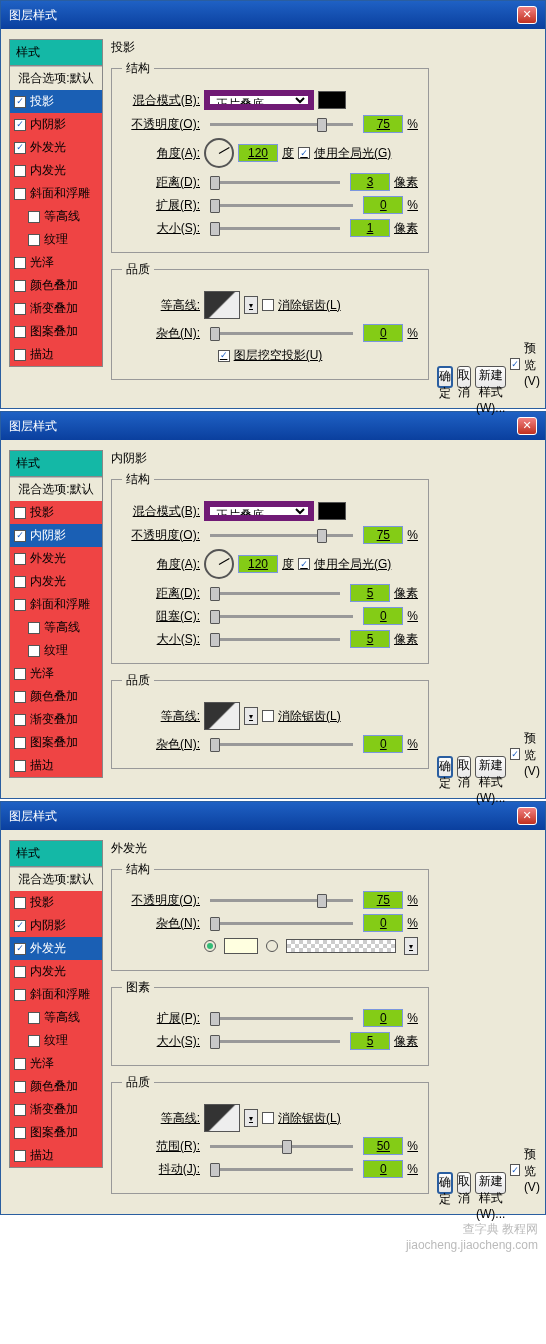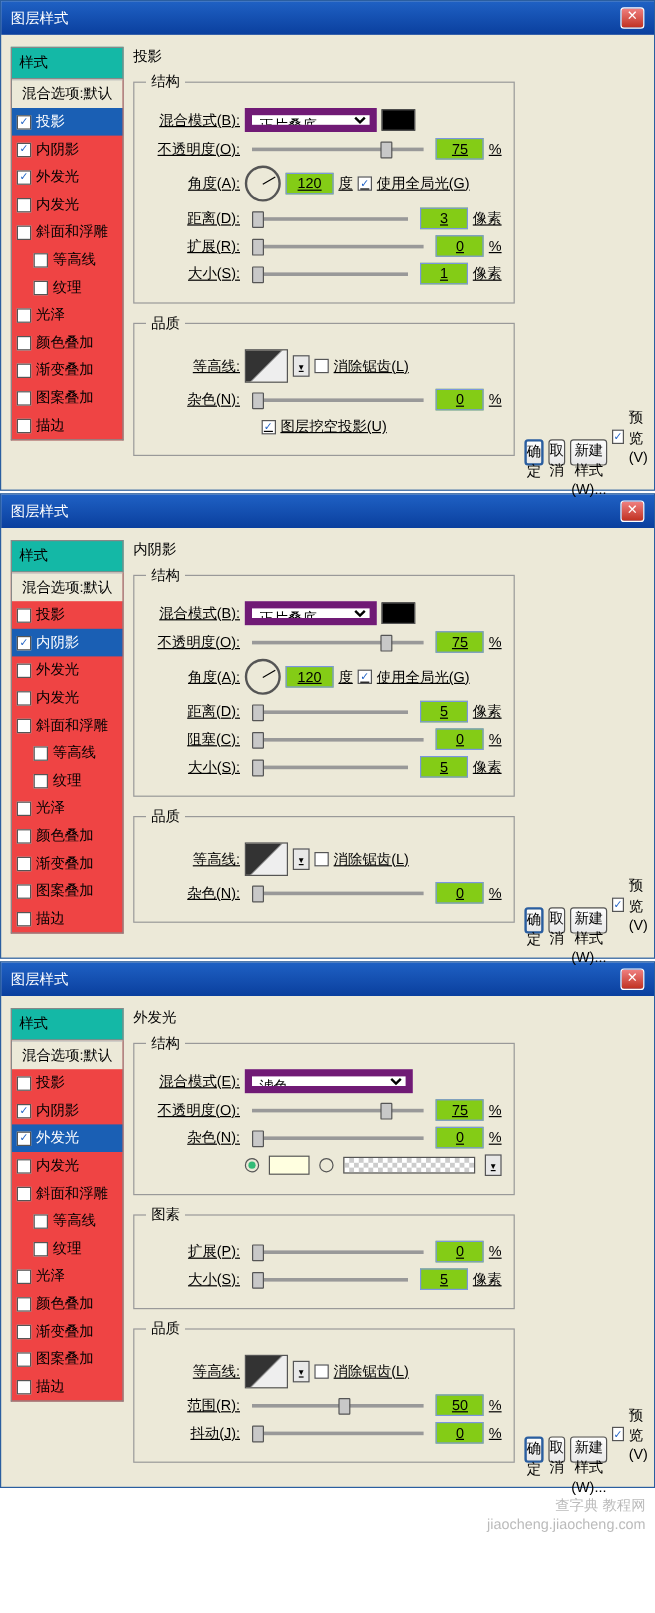--- a/index.html
+++ b/index.html
@@ -396,24 +396,20 @@
             <span>描边</span>
           </div>
       </div>
     </div>
 
     <div class="main">
       <div style="margin-bottom:4px;">外发光</div>
       <fieldset>
         <legend>结构</legend>
         <div class="row">
-            <span class="lbl">混合模式(E):</span>
-          <select style="width:140px;"><option>滤色</option></select>
-        </div>
-        <div class="row">
             <span class="lbl">不透明度(O):</span>
           <span class="slider p75"></span>
           <input class="num" value="75" style="">
             <span>%</span>
         </div>
         <div class="row">
             <span class="lbl">杂色(N):</span>
           <span class="slider p0"></span>
           <input class="num" value="0" style="">
             <span>%</span>

